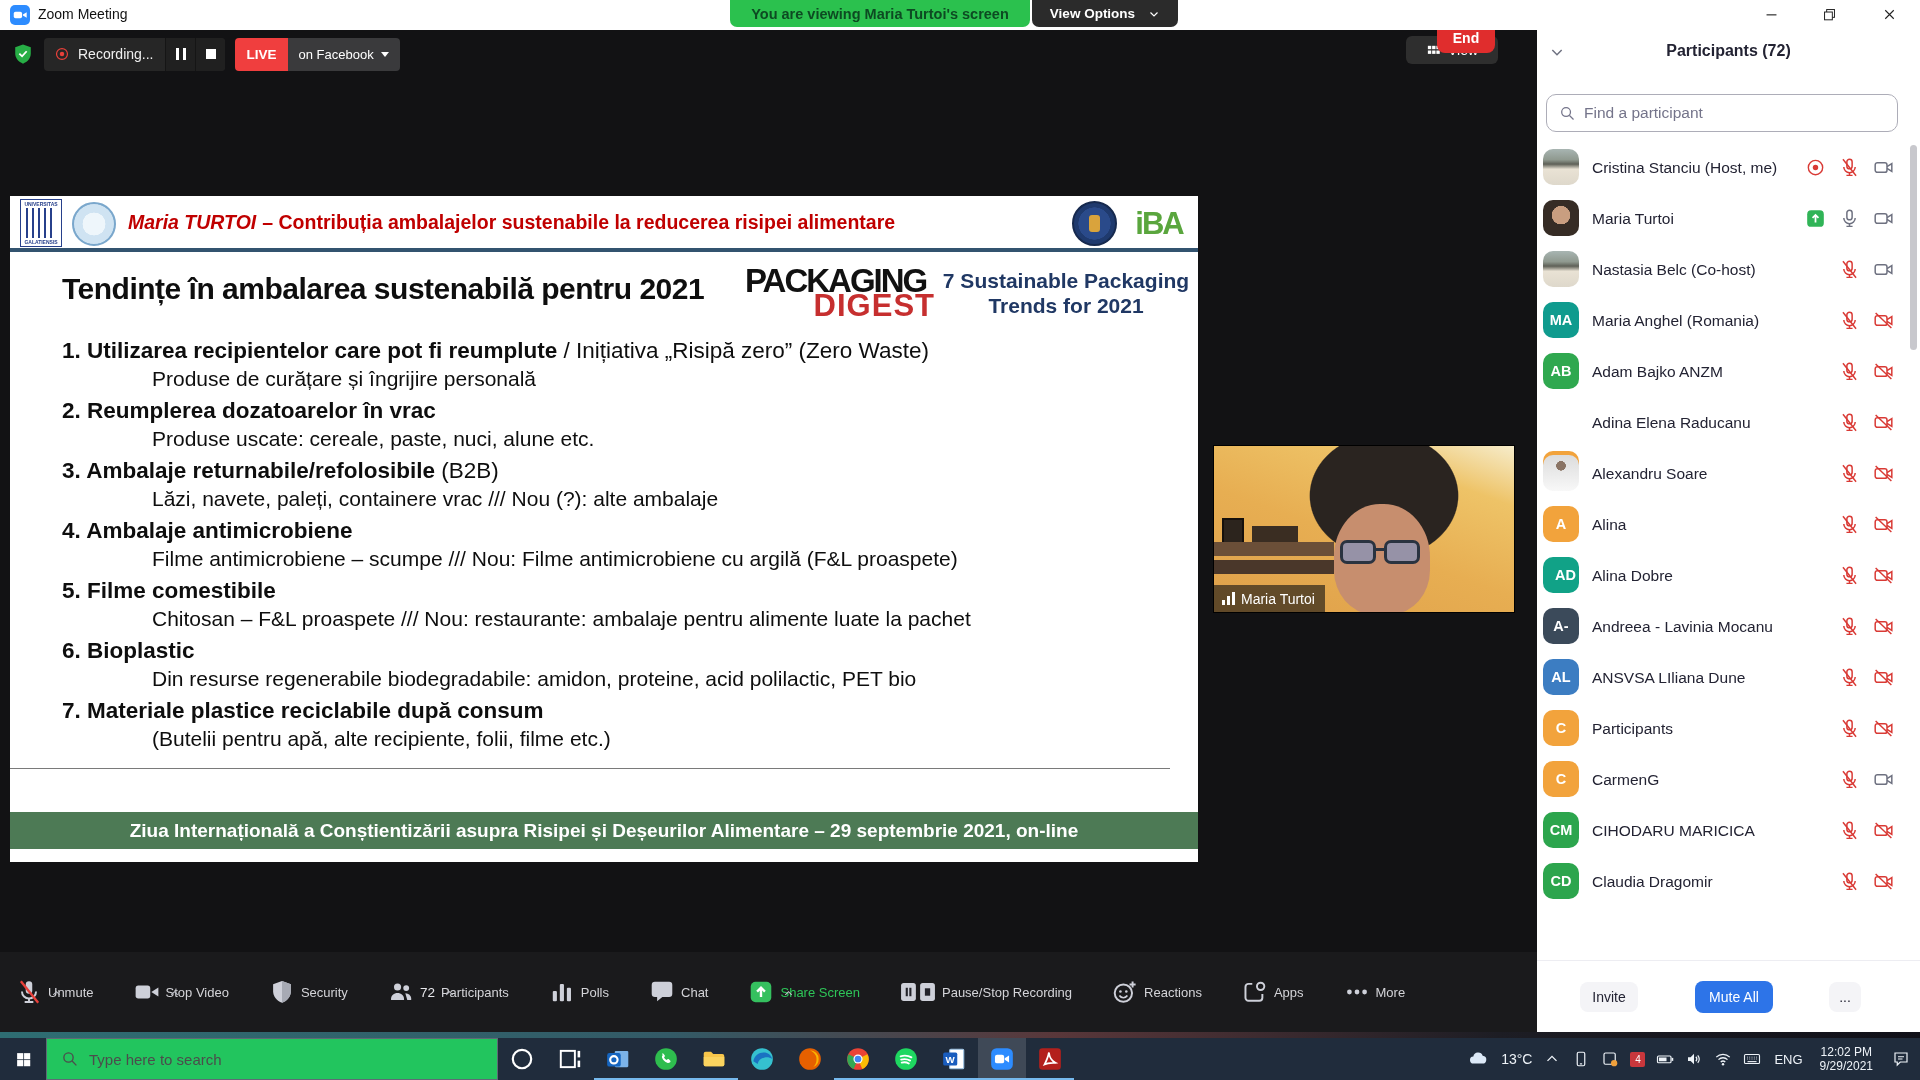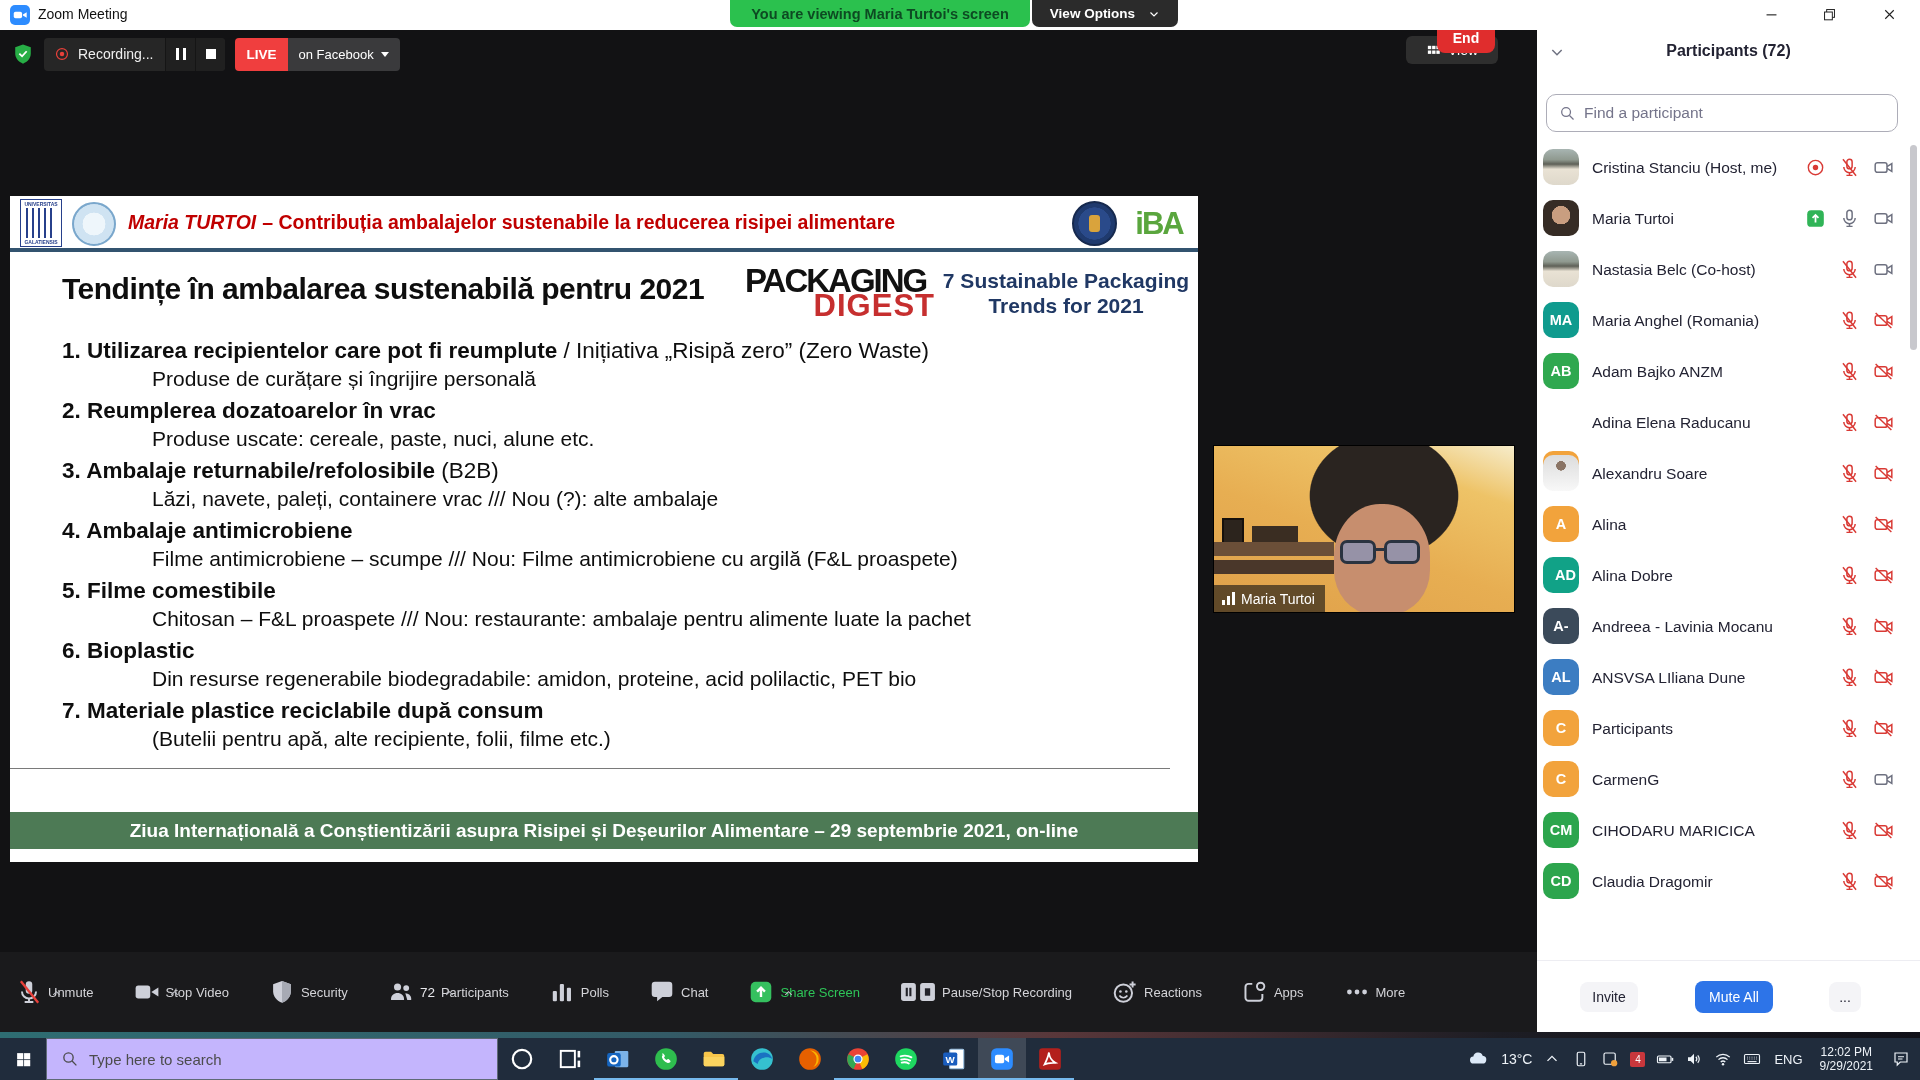--- a/index.html
+++ b/index.html
@@ -131,21 +131,21 @@
     font-size:14px;color:#fff;font-family:"Liberation Sans",sans-serif;}
   #panel-more-btn{position:absolute;left:292px;top:21px;width:32px;height:30px;background:#f4f4f7;border:none;border-radius:8px;
     font-size:14px;color:#232333;font-family:"Liberation Sans",sans-serif;}
 
   
   #desktop-strip{position:absolute;left:0;top:1032px;width:1920px;height:6px;
     background:linear-gradient(90deg,#2e6d72 0%,#335a66 35%,#59373a 55%,#1d1d24 78%,#101018 100%);}
   #taskbar{position:absolute;left:0;top:1038px;width:1920px;height:42px;background:#202c3c;display:flex;align-items:center;}
   #start-btn{width:46px;height:42px;display:flex;align-items:center;justify-content:center;}
   #start-btn svg{width:17px;height:17px;}
-  #task-search{width:452px;height:42px;background:#c4b5fd;border:1px solid #5f6a76;display:flex;align-items:center;gap:10px;padding:0 14px;color:#4a4a4a;}
+  #task-search{width:452px;height:42px;background:#22c55e;border:1px solid #5f6a76;display:flex;align-items:center;gap:10px;padding:0 14px;color:#4a4a4a;}
   #task-search svg{width:18px;height:18px;}
   #task-search span{font-size:15px;color:#4c4c4c;}
   .tk-app{width:48px;height:42px;display:flex;align-items:center;justify-content:center;position:relative;}
   .tk-app svg{width:26px;height:26px;}
   .tk-app.open{box-shadow:inset 0 -2px 0 #76b9ed;}
   .tk-app.active{background:rgba(255,255,255,.14);}
   #tray{margin-left:auto;display:flex;align-items:center;gap:11px;padding-right:10px;color:#eef3f8;}
   .tray-ic{width:18px;height:18px;display:block;}
   .tray-ic svg{width:18px;height:18px;display:block;}
   .tray-cloud{width:24px;height:20px;}

